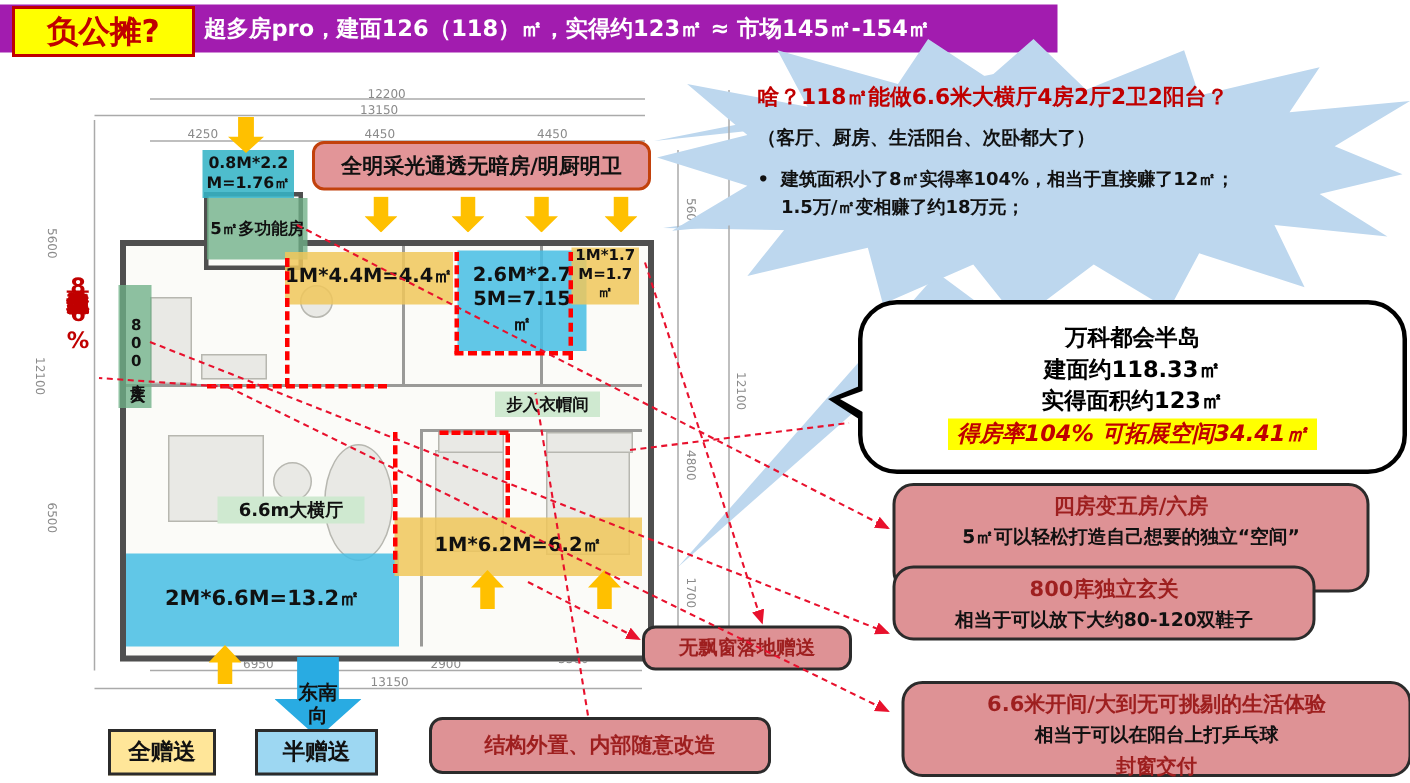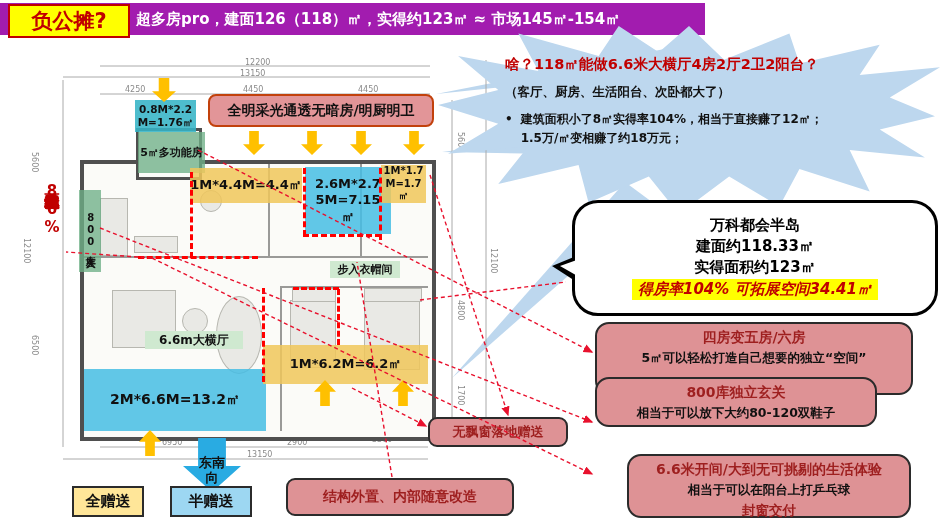--- a/index.html
+++ b/index.html
@@ -192,21 +192,21 @@
   <div class="abs tail2"></div>
 
   <div class="abs info-box" style="left:595px;top:322px;width:318px;height:73px">
     <div class="info-title">四房变五房/六房</div>
     <div class="info-line">5㎡可以轻松打造自己想要的独立“空间”</div>
   </div>
   <div class="abs info-box" style="left:595px;top:377px;width:282px;height:50px">
     <div class="info-title">800库独立玄关</div>
     <div class="info-line">相当于可以放下大约80-120双鞋子</div>
   </div>
-  <div class="abs info-box" style="left:627px;top:454px;width:284px;height:64px">
+  <div class="abs info-box" style="left:601px;top:454px;width:340px;height:64px">
     <div class="info-title">6.6米开间/大到无可挑剔的生活体验</div>
     <div class="info-line">相当于可以在阳台上打乒乓球</div>
     <div class="info-footer">封窗交付</div>
   </div>
 
   <div class="abs callout" style="left:428px;top:417px;width:136px;height:26px;font-size:13px">无飘窗落地赠送</div>
   <div class="abs callout" style="left:286px;top:478px;width:224px;height:34px;font-size:14px">结构外置、内部随意改造</div>
 
   <div class="abs legend" style="left:170px;top:486px;width:78px;height:27px;background:#9DD7F2">半赠送</div>
   <div class="abs legend" style="left:72px;top:486px;width:68px;height:27px;background:#FFE699">全赠送</div>

